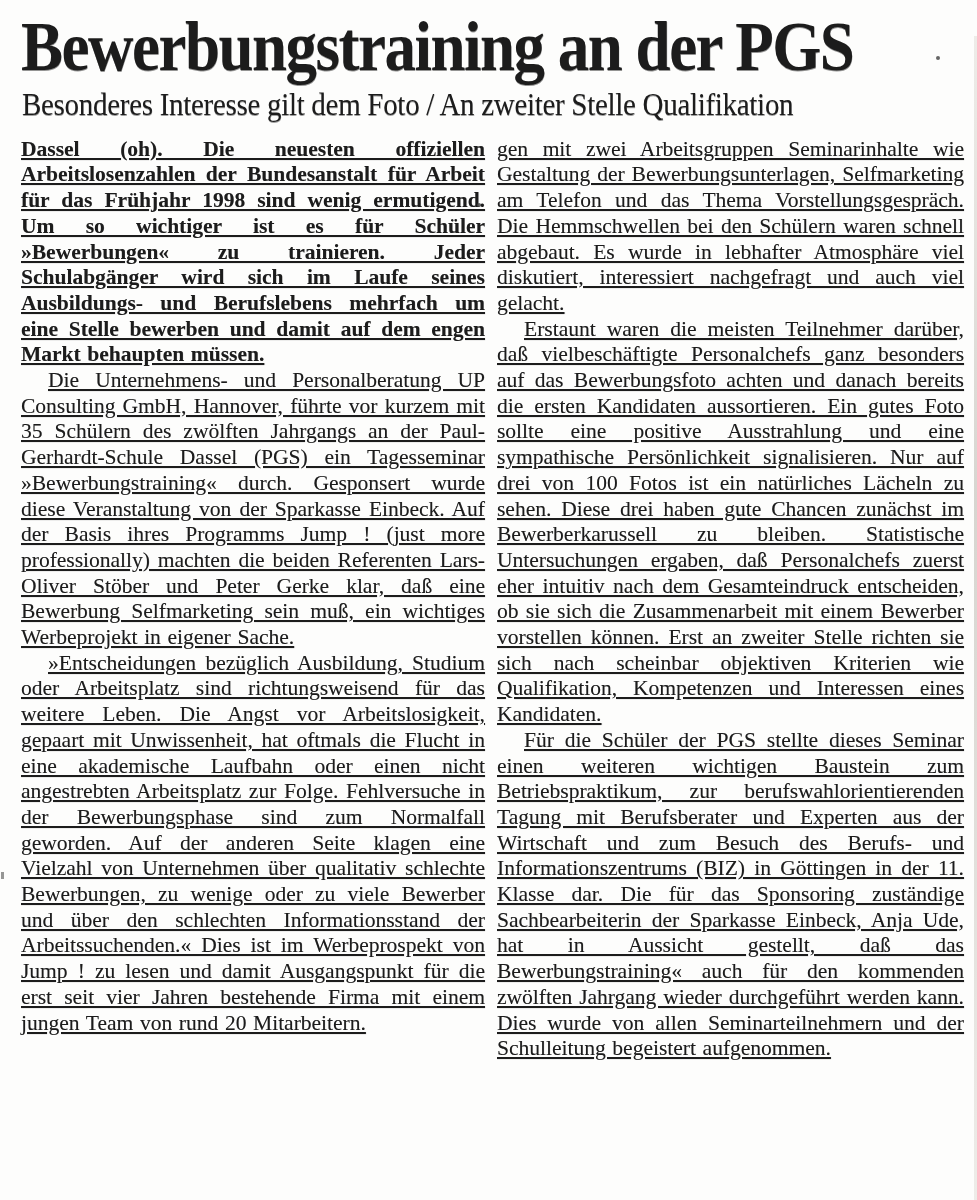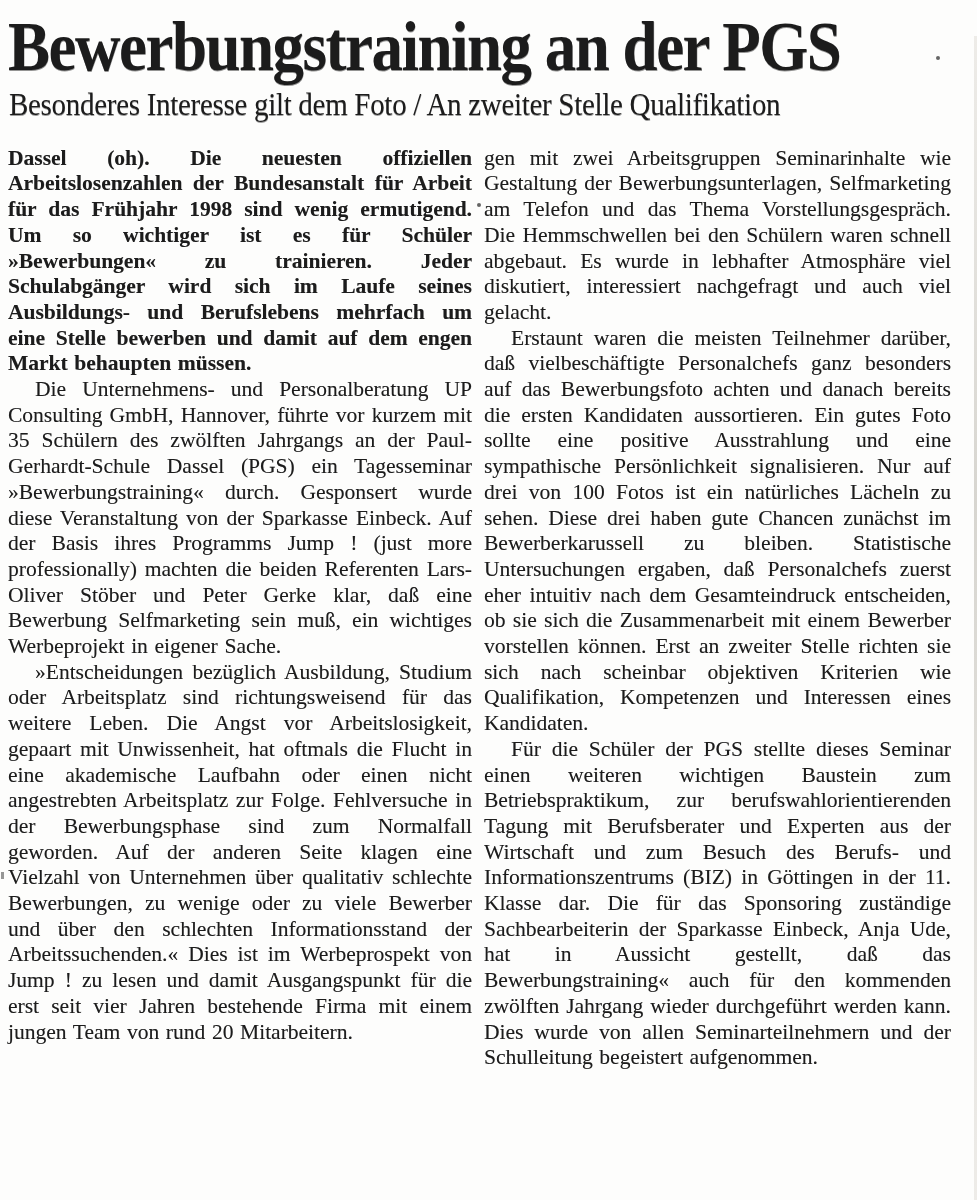--- a/index.html
+++ b/index.html
@@ -15,21 +15,21 @@
     height: 1200px;
     background: var(--bg-color);
     font-family: "Liberation Serif", serif;
     color: var(--text-color);
     position: relative;
     overflow: hidden;
   }
   .page {
     position: absolute;
     inset: 0;
-    padding: 12px 10px 0 8px;
+    padding: 12px 10px 0 21px;
     box-sizing: border-box;
   }
   .headline {
     margin: 0;
     font-size: 63px;
     font-weight: bold;
     line-height: 1.02;
     letter-spacing: -1.5px;
     white-space: nowrap;
     transform: scaleY(1.10);
@@ -43,21 +43,22 @@
     line-height: 1.05;
     letter-spacing: -0.3px;
     white-space: nowrap;
     transform: scaleY(1.06);
     transform-origin: left top;
     text-shadow: 0.2px 0.2px 0.4px rgba(20,20,20,0.4);
   }
   .columns {
     display: flex;
     gap: 12px;
-    margin-top: 26px;
+    margin-top: 17px;
+    text-decoration: underline;
   }
   .col {
     width: 464px;
     font-size: 21.5px;
     line-height: 25.7px;
     text-align: justify;
     word-spacing: 0.06em;
     hyphens: auto;
     text-shadow: 0.2px 0.2px 0.4px rgba(20,20,20,0.35);
   }

